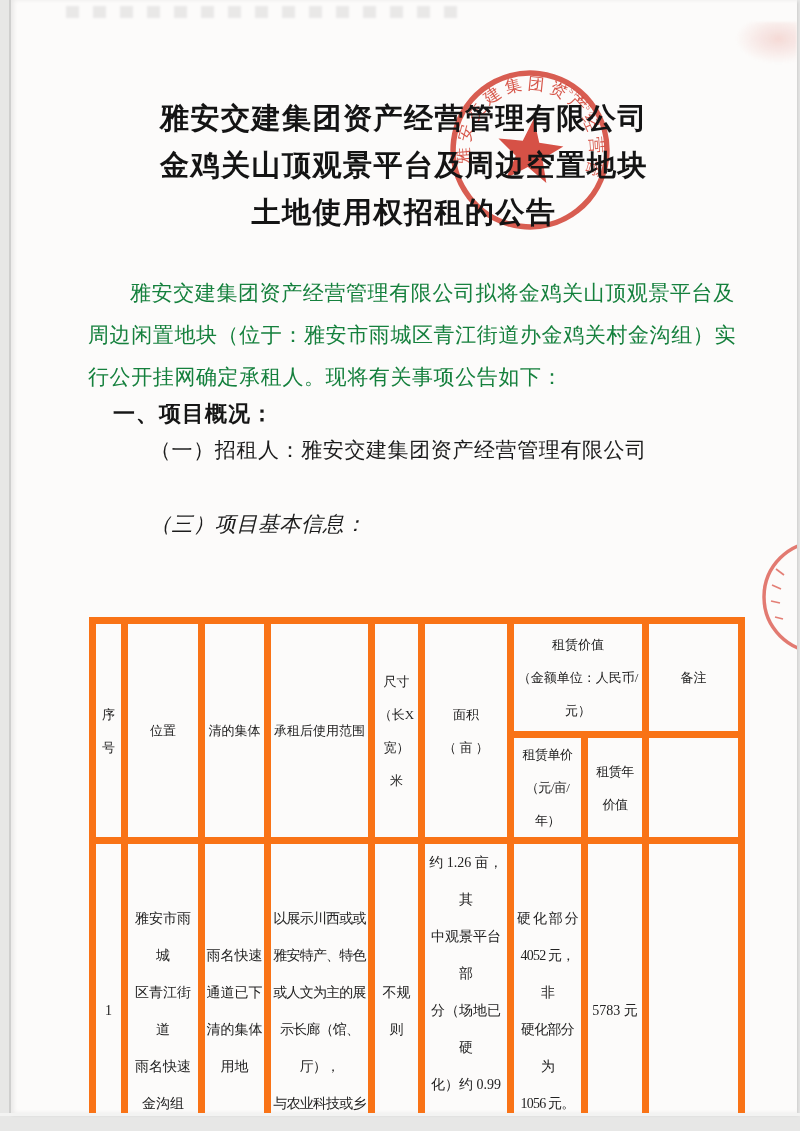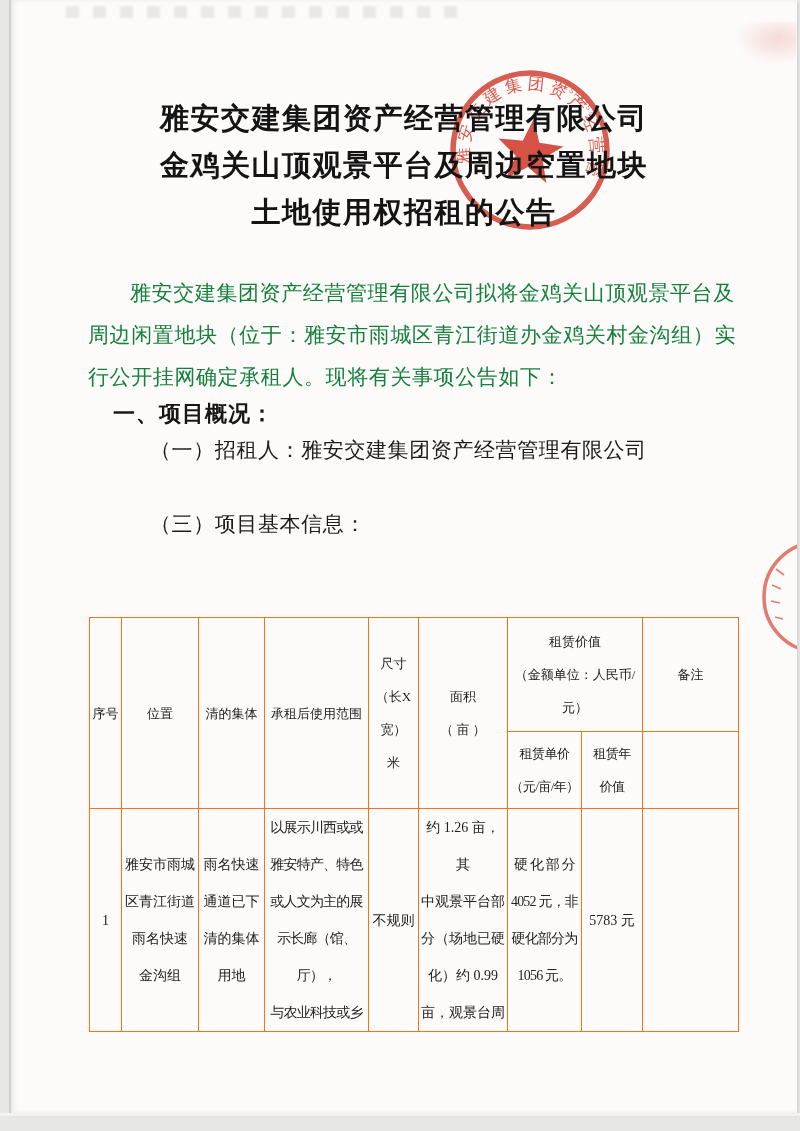--- a/index.html
+++ b/index.html
@@ -47,31 +47,31 @@
     font-size:21px;line-height:42px;letter-spacing:0.6px;
     text-indent:2em;white-space:pre-line;text-align:left;
   }
   .p1{top:272px;}
   .heading{
     position:absolute;left:102px;top:399px;font-size:22px;font-weight:bold;
     font-family:"Liberation Sans","DejaVu Sans",sans-serif;
     color:#161616;letter-spacing:1px;
   }
   .item{position:absolute;left:119px;font-size:21px;letter-spacing:0.6px;color:#1c1c1c;margin-left:20px;}
-  .i1{top:436px;} .i2{top:473px;} .i3{top:510px;}
+  .i1{top:436px;} .i2{top:473px;} .i3{top:510px;font-style:italic;}
   .p4{top:547px;line-height:38px;}
 
   
   table.land{
     position:absolute;left:78px;top:617px;z-index:1;
     border-collapse:collapse;table-layout:fixed;
     color:#222;
   }
   table.land td{
-    border:1px solid #f97316;
+    border:7px solid #f97316;
     text-align:center;vertical-align:middle;
     font-size:13px;line-height:33px;
     white-space:pre-line;overflow:visible;
     padding:0 1px;
   }
   tr.hrowA{height:114px;}
   tr.hrowB{height:77px;}
   tr.drow{height:188px;}
   tr.drow td{font-size:14px;line-height:37px;}
   td.tight{letter-spacing:-0.8px;}

